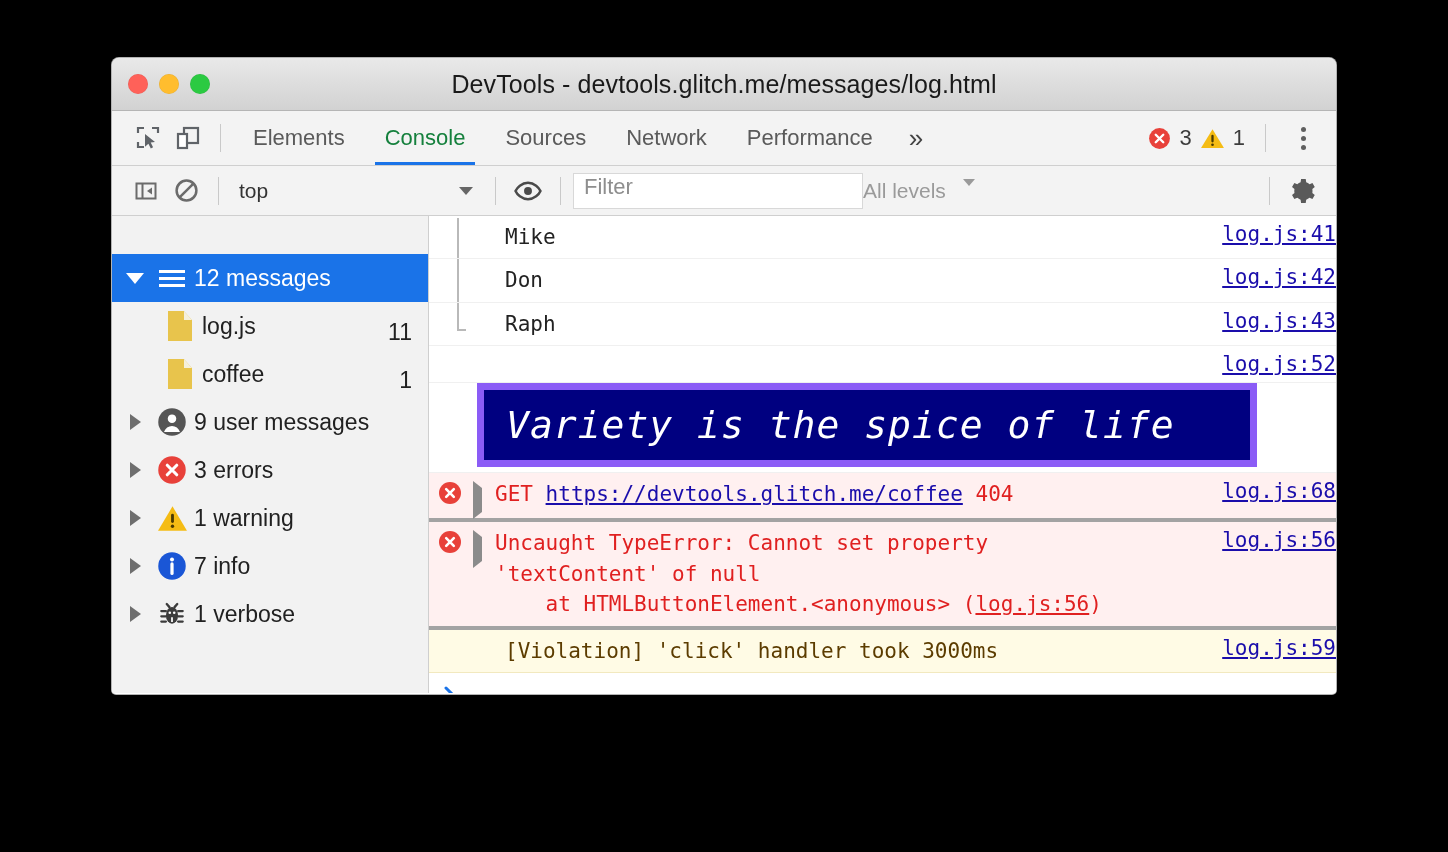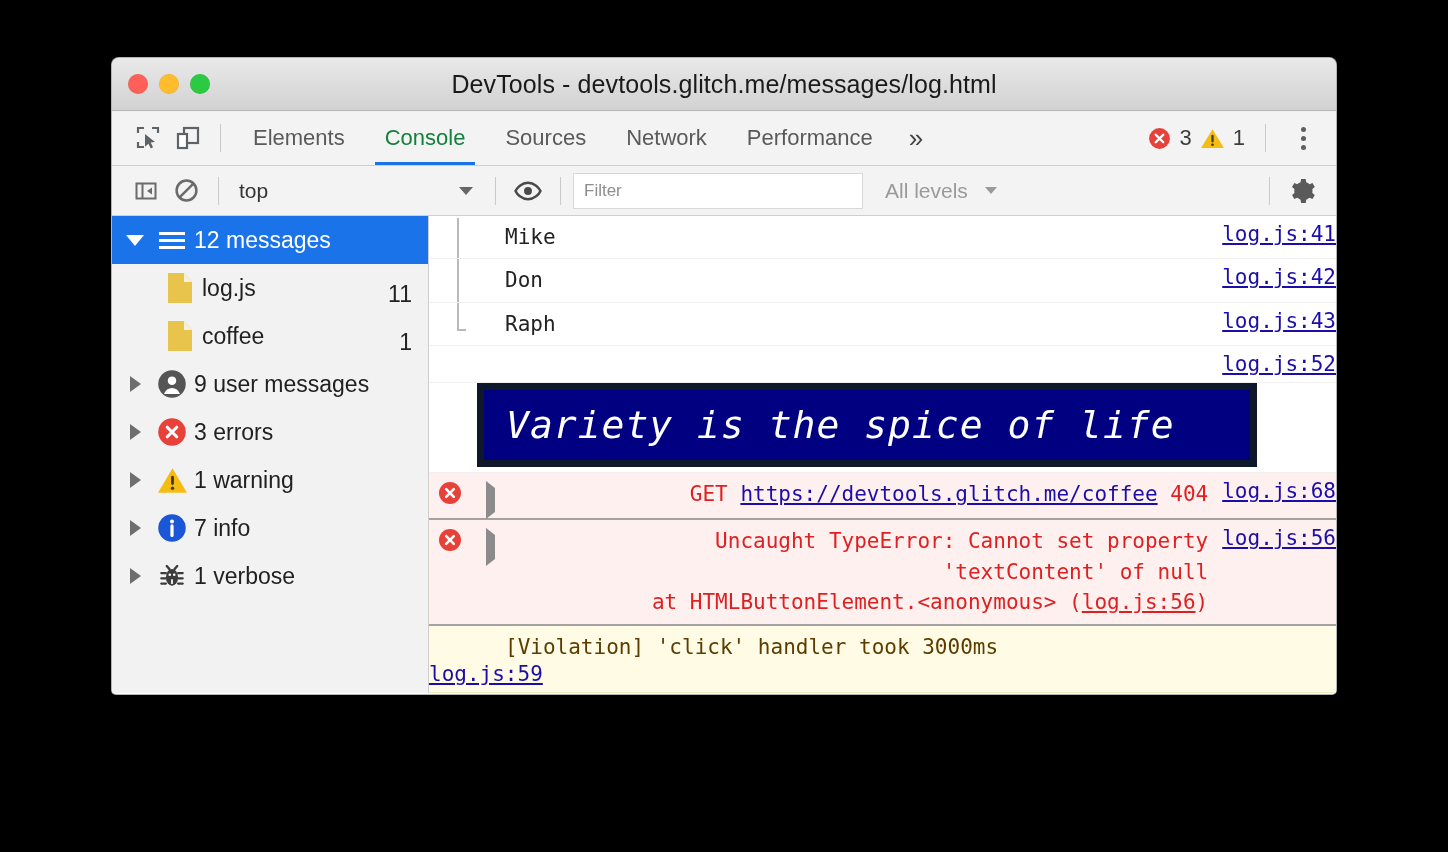--- a/index.html
+++ b/index.html
@@ -82,26 +82,26 @@
   }
   .ctx-select {
     display: flex; align-items: center; justify-content: space-between;
     width: 252px; height: 34px; padding: 0 10px 0 8px;
     font-size: 21px; color: #333;
   }
   .caret { width: 0; height: 0; border-left: 7px solid transparent; border-right: 7px solid transparent; border-top: 8px solid #666; }
   .filter-input {
     flex: 0 0 290px; height: 36px;
     background: #fff; border: 1px solid #d8d8d8;
-    display: flex; align-items: center; padding: 0 10px;
-    font-size: 17px; color: #8e8e8e;
+    display: flex; padding: 0 10px;
+    font-size: 22px; color: #8e8e8e;
   }
   .levels {
-    display: flex; align-items: center; gap: 17px;
-    margin-left: 22px; font-size: 21px; color: #9a9a9a;
+    display: flex; gap: 17px;
+    font-size: 21px; color: #9a9a9a;
   }
   .caret-sm { width: 0; height: 0; border-left: 6px solid transparent; border-right: 6px solid transparent; border-top: 7px solid #9a9a9a; }
   .spacer { flex: 1; }
 
   
   .panes { display: flex; height: 477px; }
 
   
   .sidebar {
     width: 317px;
@@ -109,21 +109,21 @@
     border-right: 1px solid #cfcfcf;
     padding-top: 0;
     overflow: hidden;
   }
   .srow {
     display: flex; align-items: center;
     height: 48px;
     padding-left: 8px;
     font-size: 23px; color: #212121;
   }
-  .srow.selected { background: #1a73e8; color: #fff; }
+  .srow.selected { background: #1a73e8; color: #fff; margin-top: 38px; }
   .twisty {
     width: 30px; flex: 0 0 30px;
     display: flex; align-items: center; justify-content: center;
   }
   .tri-right { width: 0; height: 0; border-top: 8px solid transparent; border-bottom: 8px solid transparent; border-left: 11px solid #6e6e6e; }
   .tri-down  { width: 0; height: 0; border-left: 9px solid transparent; border-right: 9px solid transparent; border-top: 11px solid #fff; }
   .sicon { width: 44px; flex: 0 0 44px; display: flex; align-items: center; justify-content: center; }
   .slabel { flex: 1; }
   .scount { padding-right: 16px; font-size: 23px; color: #212121; margin-top: 12px; }
   .srow.child { padding-left: 46px; }
@@ -158,22 +158,22 @@
   }
   .cline {
     position: relative;
     display: flex; align-items: flex-start;
     min-height: 38px;
     border-bottom: 1px solid #f0f0f0;
     padding: 6px 0 6px 0;
     font-size: 21px;
     color: #222;
   }
-  .cline.err  { background: #fff0f0; border-bottom: 2px solid #a3a3a3; color: #e02020; text-align: right; }
-  .cline.warn { background: #fffbe5; border-bottom: 1px solid #f2e9bf; color: #5c3c00; flex-direction: column; }
+  .cline.err  { background: #fff0f0; border-bottom: 4px solid #a3a3a3; color: #e02020; }
+  .cline.warn { background: #fffbe5; border-bottom: 1px solid #f2e9bf; color: #5c3c00; }
   .cline .gicon { width: 44px; flex: 0 0 44px; display: flex; align-items: center; justify-content: flex-start; padding-left: 9px; padding-top: 2px; }
   .cline .disc { width: 22px; flex: 0 0 22px; padding-top: 9px; }
   .tri-sm { width: 0; height: 0; border-top: 7px solid transparent; border-bottom: 7px solid transparent; border-left: 9px solid #8b8b8b; }
   .cmsg { flex: 1; padding-right: 14px; line-height: 1.45; white-space: pre-wrap; }
   .csrc {
     flex: 0 0 auto; 
     color: #1a0dab; text-decoration: underline;
     font-size: 21px; white-space: nowrap;
   }
   .cline.err .csrc, .cline.warn .csrc { color: #1a0dab; }
@@ -190,21 +190,21 @@
   }
 
   .urlink { color: #1a0dab; text-decoration: underline; }
   .errlink { color: #e02020; text-decoration: underline; }
 
   
   .fancy-row { position: relative; height: 90px; border-bottom: 1px solid #f0f0f0; }
   .fancy {
     position: absolute; left: 48px; top: 0;
     width: 780px; height: 84px;
-    background: #0f172a;
+    background: #8b5cf6;
     padding: 7px;
   }
   .fancy-inner {
     width: 100%; height: 100%;
     background: #000080;
     display: flex; align-items: center;
     padding-left: 22px;
     color: #fff;
     font-family: "DejaVu Sans Mono", monospace;
     font-style: italic;

